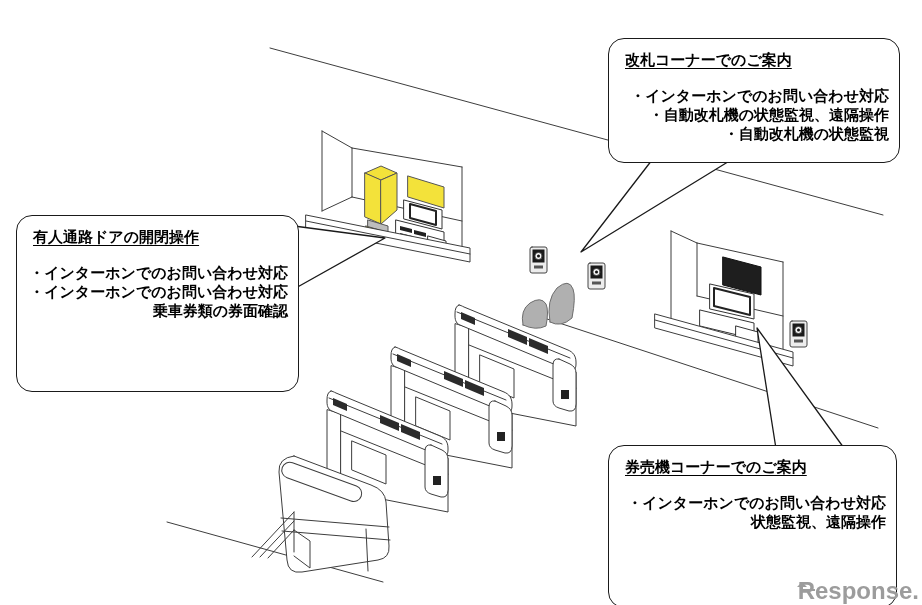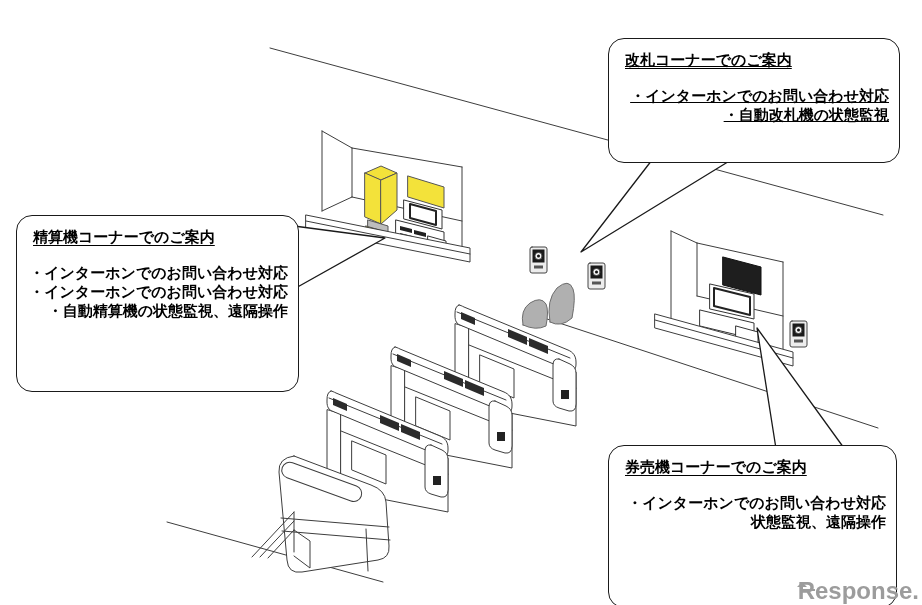--- a/index.html
+++ b/index.html
@@ -13,21 +13,21 @@
     border-radius:16px;padding:10px 10px 8px 10px;box-sizing:border-box;
     color:#000;font-weight:bold;font-size:15px;line-height:19px;
   }
   .callout-title{
     margin:1px 0 0 6px;text-decoration:underline;text-underline-offset:3px;
     white-space:nowrap;
   }
   .callout-items{list-style:none;margin:17px 0 0 0;padding:0;}
   .callout-items li{height:19px;white-space:nowrap;text-align:right;}
   #callout-fare{left:16px;top:215px;width:283px;height:177px;}
-  #callout-gate{left:608px;top:38px;width:292px;height:125px;text-decoration:underline;}
+  #callout-gate{left:608px;top:38px;width:292px;height:125px;}
   #callout-ticket{left:608px;top:445px;width:289px;height:163px;}
   .watermark{
     position:absolute;right:3px;bottom:2px;z-index:3;
     color:#9c9c9c;font-weight:bold;font-size:24px;letter-spacing:0px;
     line-height:1;
   }
   .watermark .wm-arrow{position:absolute;left:-4px;top:-7px;}
 </style>
 </head>
 <body>
@@ -195,32 +195,33 @@
   <g>
     <line x1="252" y1="557" x2="294" y2="512"></line>
     <line x1="294" y1="512" x2="294" y2="552"></line>
     <line x1="260" y1="557" x2="294" y2="521"></line>
     <line x1="268" y1="558" x2="294" y2="530"></line>
     <path d="M294,530 L310,541 L310,568 L294,556"></path>
   </g>
 </svg>
 
 <div class="callout" id="callout-fare">
-  <div class="callout-title">精算機コーナーでのご案内</div>
+  <div class="callout-title">有人通路ドアの開閉操作</div>
   <ul class="callout-items">
     <li>・インターホンでのお問い合わせ対応</li>
     <li>・インターホンでのお問い合わせ対応</li>
-    <li>・自動精算機の状態監視、遠隔操作</li>
+    <li>　乗車券類の券面確認</li>
   </ul>
 </div>
 
 <div class="callout" id="callout-gate">
   <div class="callout-title">改札コーナーでのご案内</div>
   <ul class="callout-items">
     <li>・インターホンでのお問い合わせ対応</li>
+    <li>・自動改札機の状態監視、遠隔操作</li>
     <li>・自動改札機の状態監視</li>
   </ul>
 </div>
 
 <div class="callout" id="callout-ticket">
   <div class="callout-title">券売機コーナーでのご案内</div>
   <ul class="callout-items">
     <li>・インターホンでのお問い合わせ対応</li>
     <li>　状態監視、遠隔操作</li>
   </ul>

